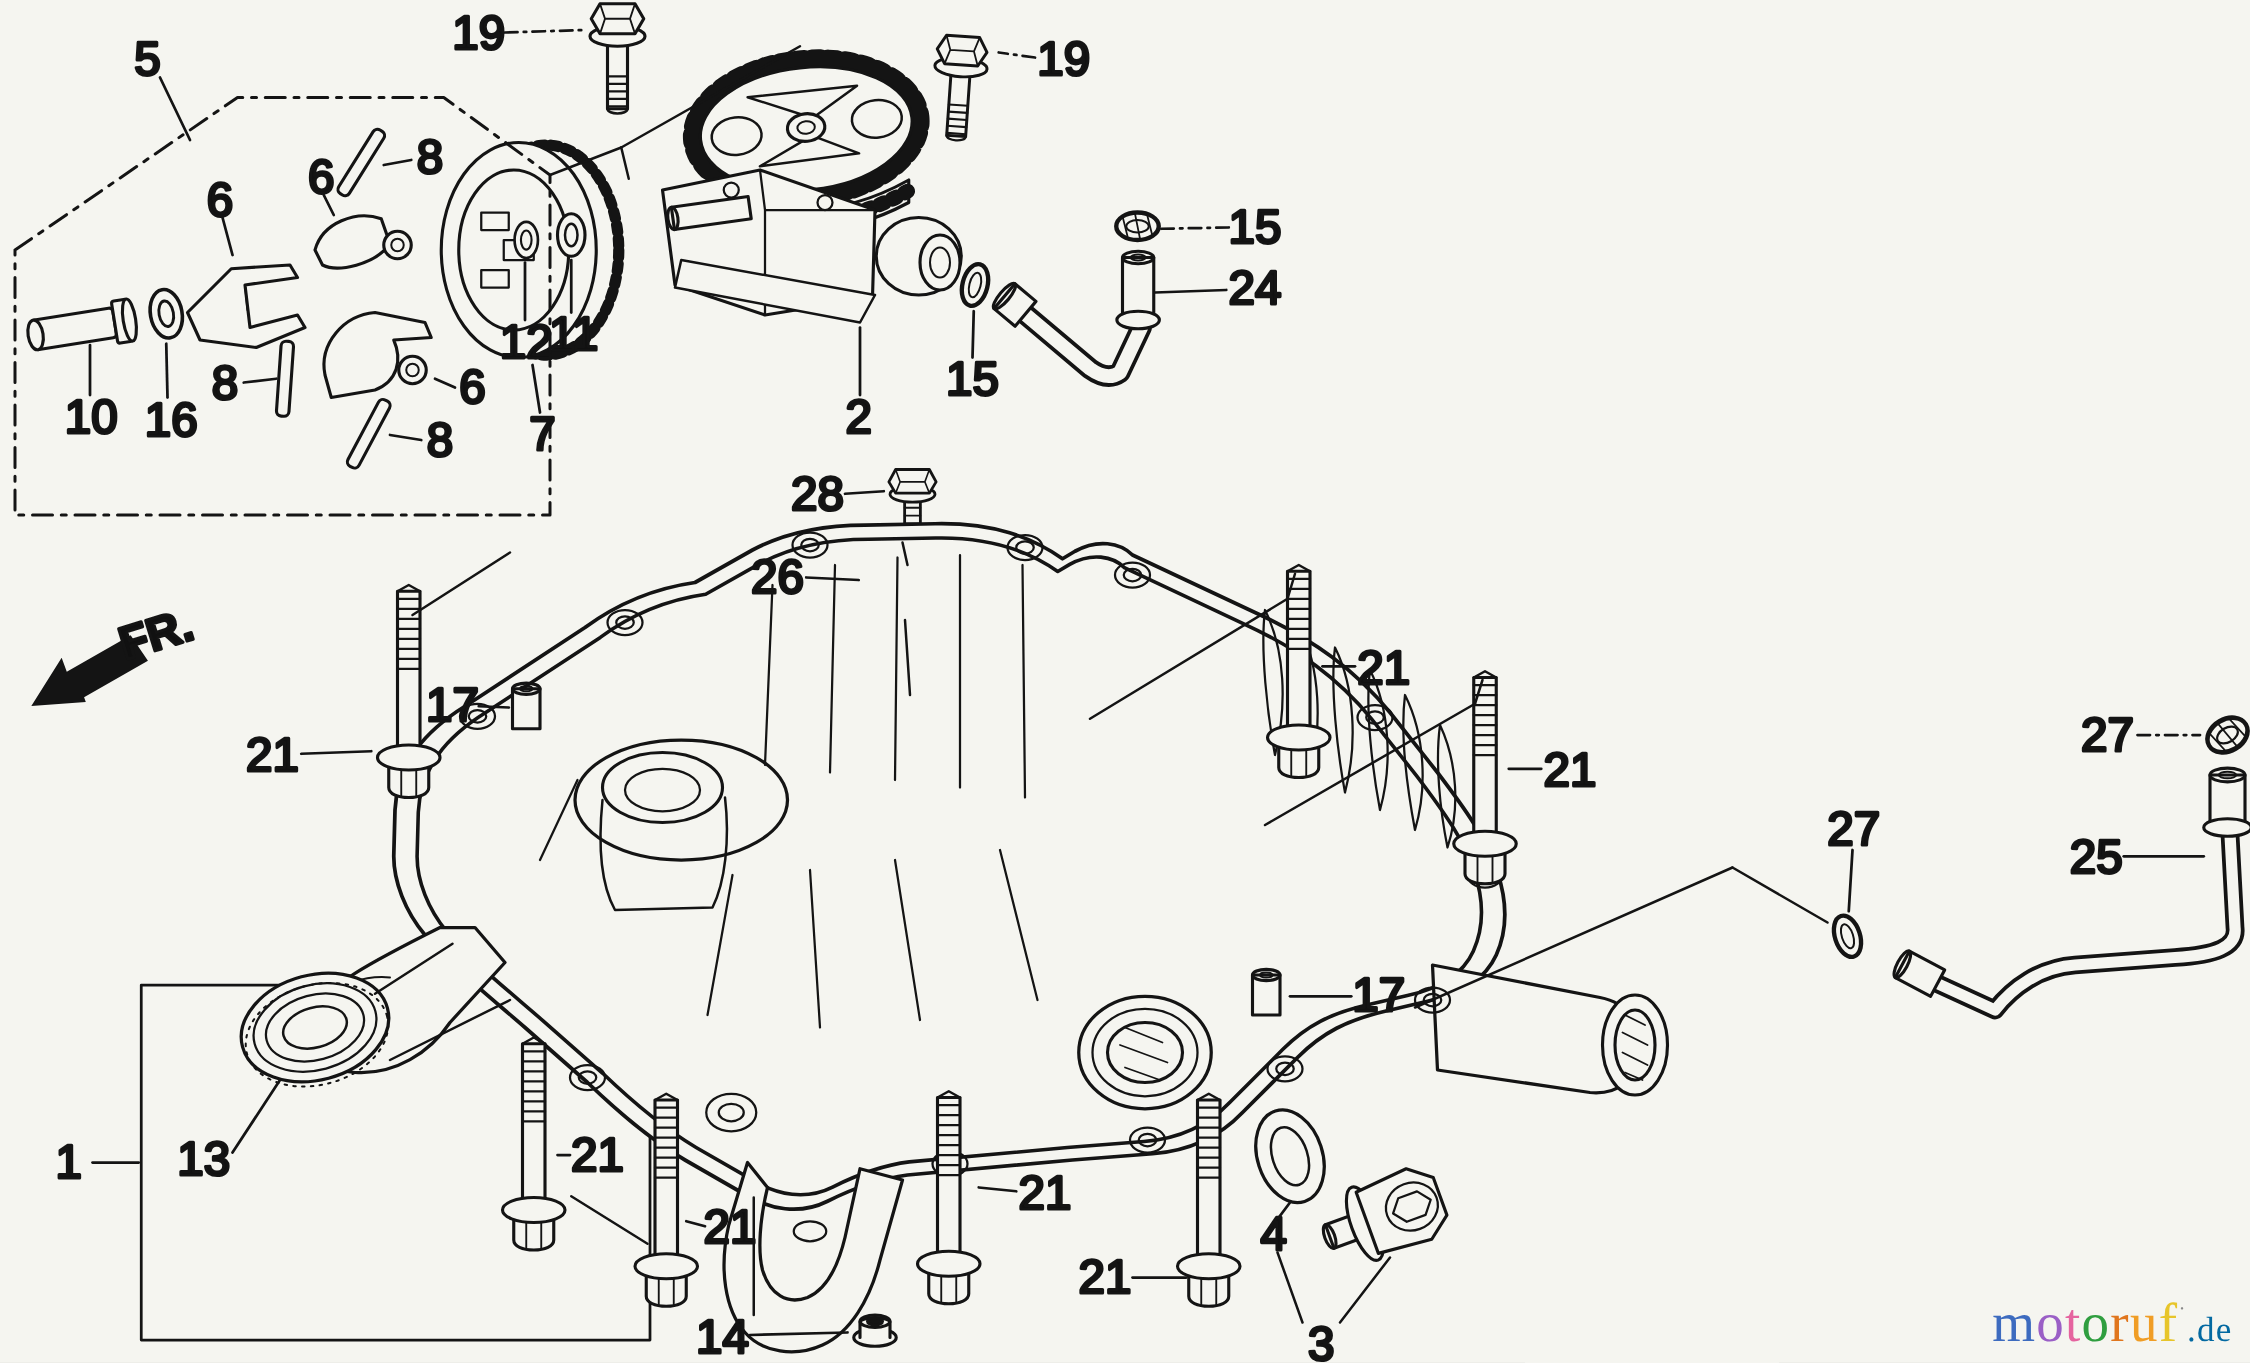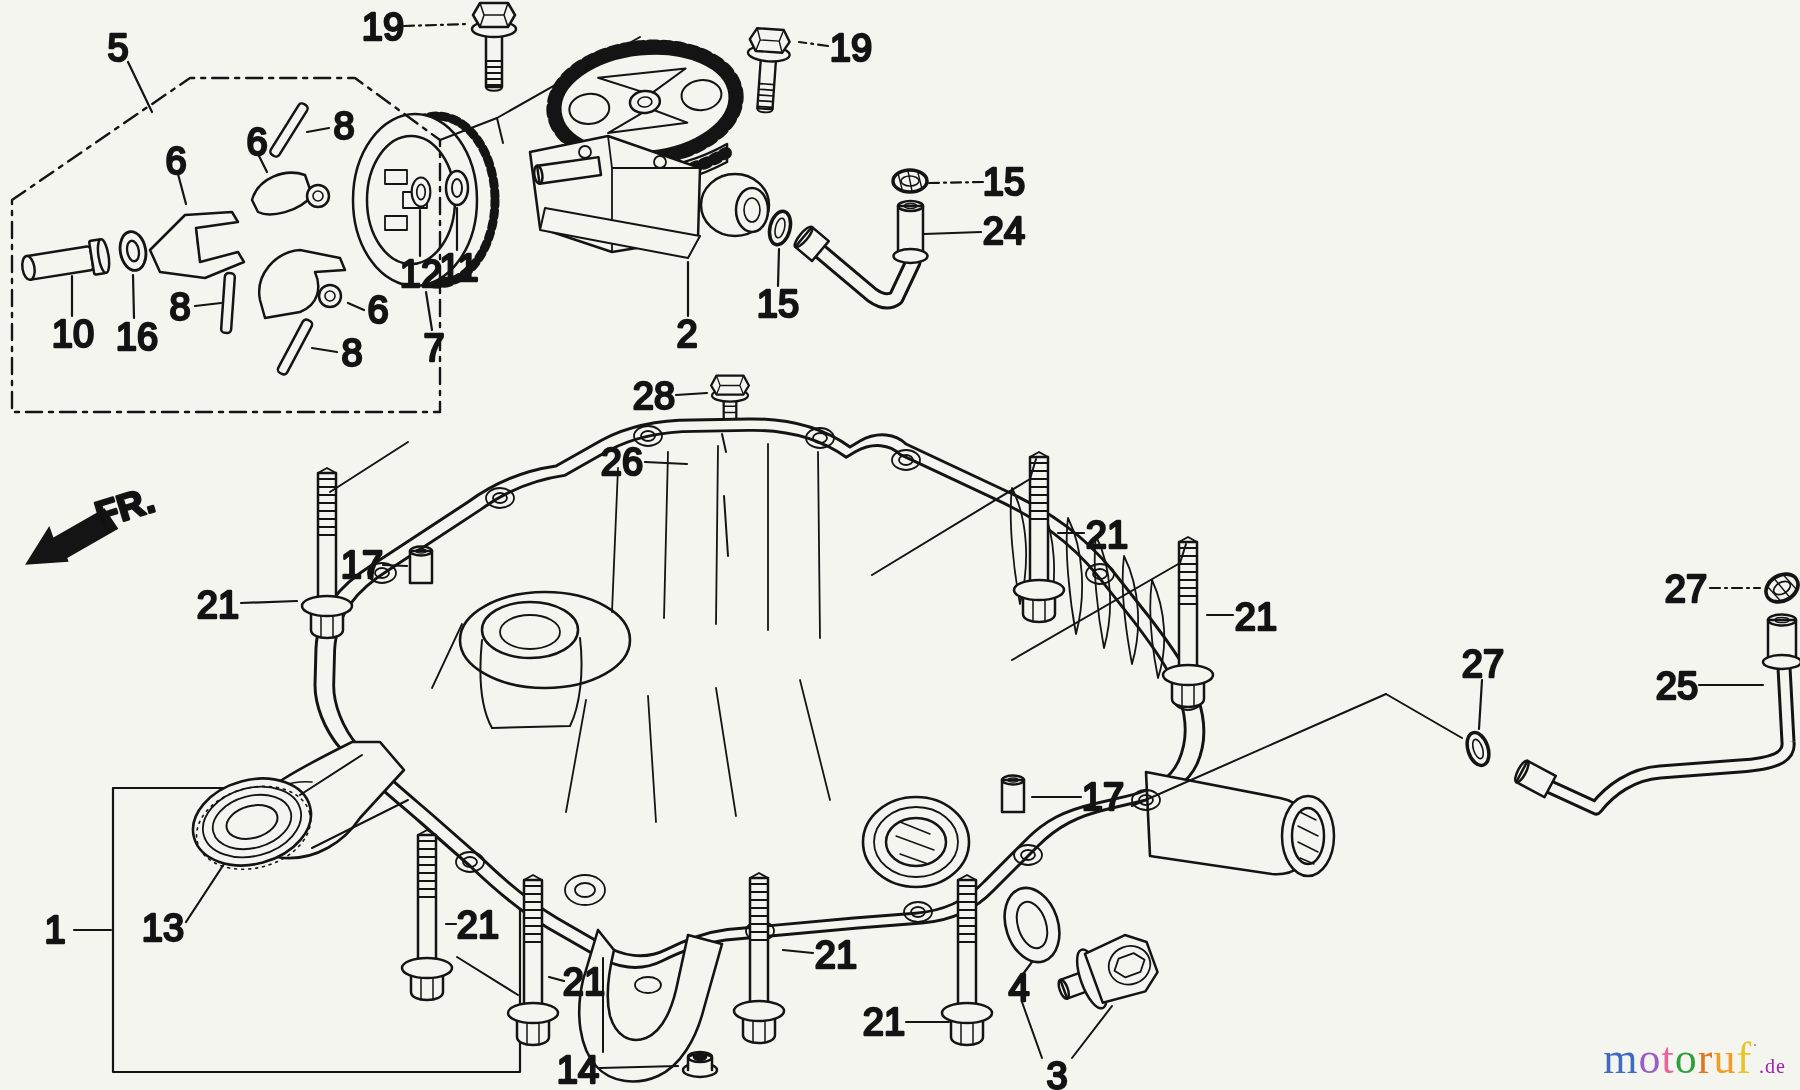--- a/index.html
+++ b/index.html
@@ -15,21 +15,21 @@
   svg text.fr{
     font-family:"Liberation Sans",sans-serif;
     font-size:37px;font-weight:700;fill:#111;
   }
   #watermark{
     position:absolute;right:14px;bottom:6px;
     font-family:"Liberation Serif",serif;
     font-size:44px;font-weight:400;letter-spacing:1px;
     user-select:none;white-space:nowrap;
   }
-  #watermark .suffix{font-size:20px;color:#a21caf;}
+  #watermark .suffix{font-size:28px;color:#0369a1;}
   #watermark .tick{font-size:18px;color:#8a8a8a;vertical-align:super;}
 </style>
 </head>
 <body>
 
 <div class="stage">
 
 <svg id="diagram-svg" width="1800" height="1090" viewBox="0 0 1800 1090" fill="none" stroke="#141414" stroke-width="2.5" stroke-linecap="round" stroke-linejoin="round">
 
   <defs>

